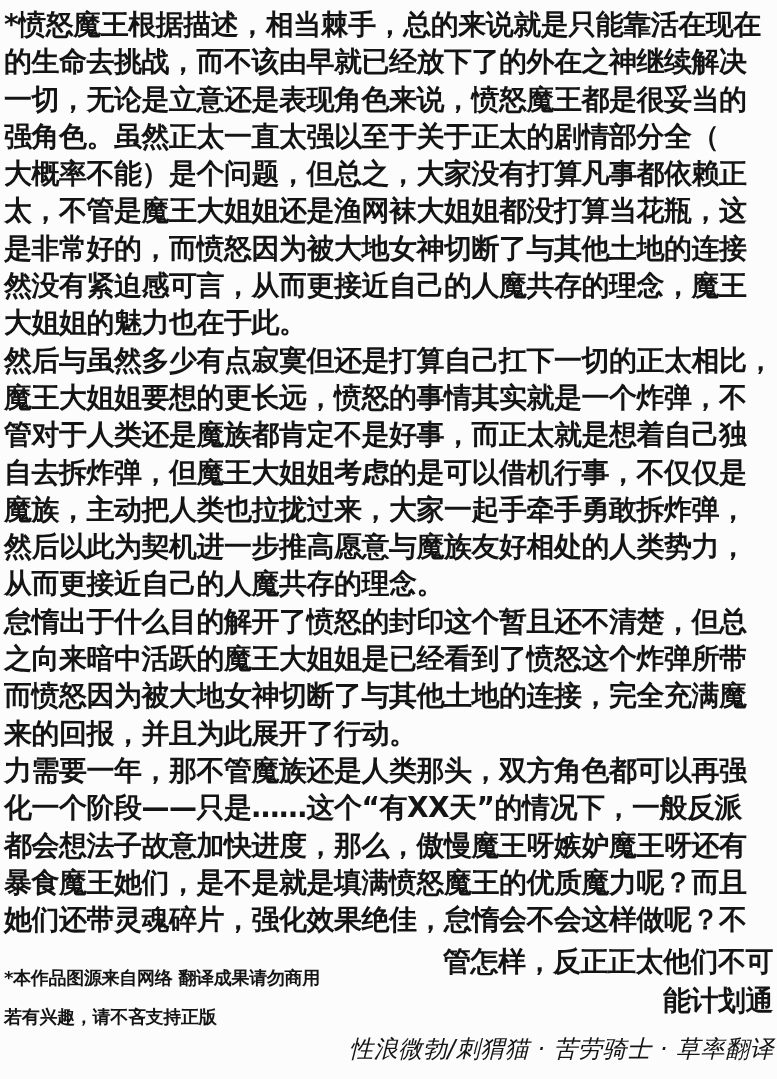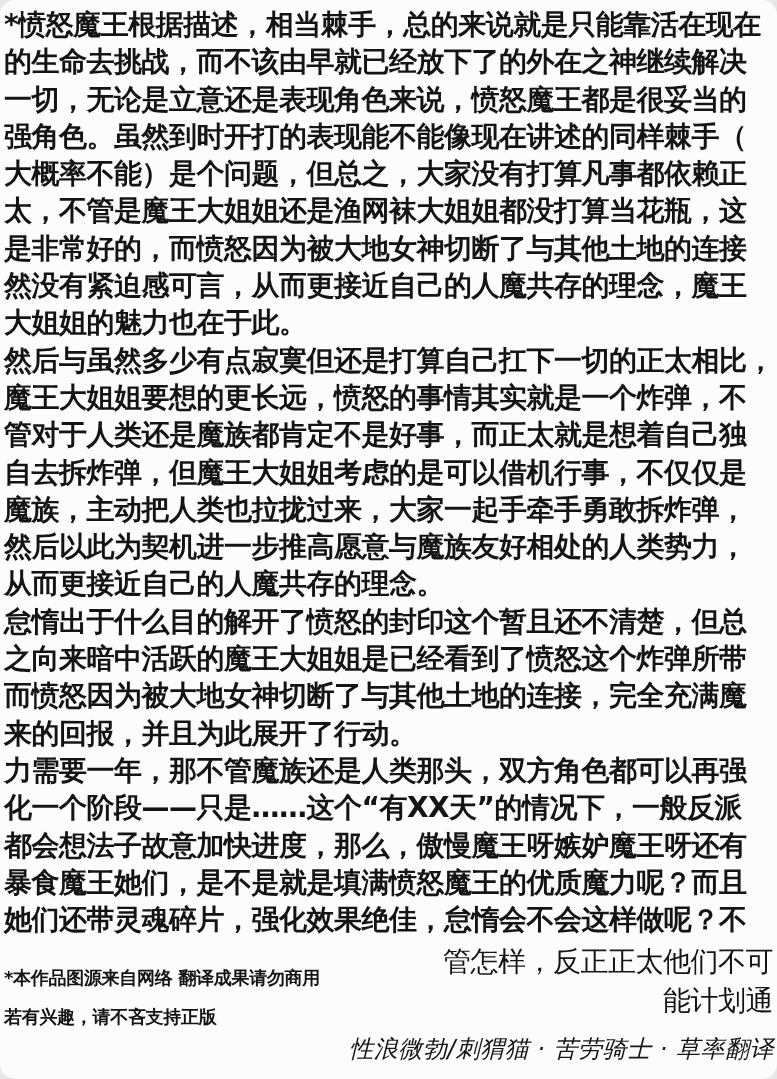--- a/index.html
+++ b/index.html
@@ -30,21 +30,21 @@
   }
   .body-text .line {
     height: 37.3px;
   }
   .wrap-text {
     position: absolute;
     top: 943px;
     right: 4px;
     text-align: right;
     font-size: 28px;
-    font-weight: normal;
+    font-weight: bold;
     line-height: 38.5px;
     letter-spacing: -0.5px;
     white-space: nowrap;
   }
   .footnote {
     position: absolute;
     top: 958px;
     left: 4px;
     font-size: 18px;
     font-weight: bold;
@@ -59,27 +59,27 @@
     font-size: 24px;
     font-weight: 400;
     font-style: italic;
     letter-spacing: 0.5px;
     white-space: nowrap;
   }
 </style>
 </head>
 <body>
 
-<div class="page" style="background: rgb(252, 252, 252); color: rgb(20, 20, 20); border-radius: 15px;">
+<div class="page" style="background: rgb(252, 252, 252); color: rgb(20, 20, 20);">
 
   <div class="body-text">
       <div class="line">*愤怒魔王根据描述，相当棘手，总的来说就是只能靠活在现在</div>
       <div class="line">的生命去挑战，而不该由早就已经放下了的外在之神继续解决</div>
       <div class="line">一切，无论是立意还是表现角色来说，愤怒魔王都是很妥当的</div>
-      <div class="line">强角色。虽然到时开打的表现能不能像现在讲述的同样棘手（</div>
+      <div class="line">强角色。虽然正太一直太强以至于关于正太的剧情部分全（</div>
       <div class="line">大概率不能）是个问题，但总之，大家没有打算凡事都依赖正</div>
       <div class="line">太，不管是魔王大姐姐还是渔网袜大姐姐都没打算当花瓶，这</div>
       <div class="line">是非常好的，而愤怒因为被大地女神切断了与其他土地的连接</div>
       <div class="line">然没有紧迫感可言，从而更接近自己的人魔共存的理念，魔王</div>
       <div class="line">大姐姐的魅力也在于此。</div>
       <div class="line">然后与虽然多少有点寂寞但还是打算自己扛下一切的正太相比，</div>
       <div class="line">魔王大姐姐要想的更长远，愤怒的事情其实就是一个炸弹，不</div>
       <div class="line">管对于人类还是魔族都肯定不是好事，而正太就是想着自己独</div>
       <div class="line">自去拆炸弹，但魔王大姐姐考虑的是可以借机行事，不仅仅是</div>
       <div class="line">魔族，主动把人类也拉拢过来，大家一起手牵手勇敢拆炸弹，</div>

